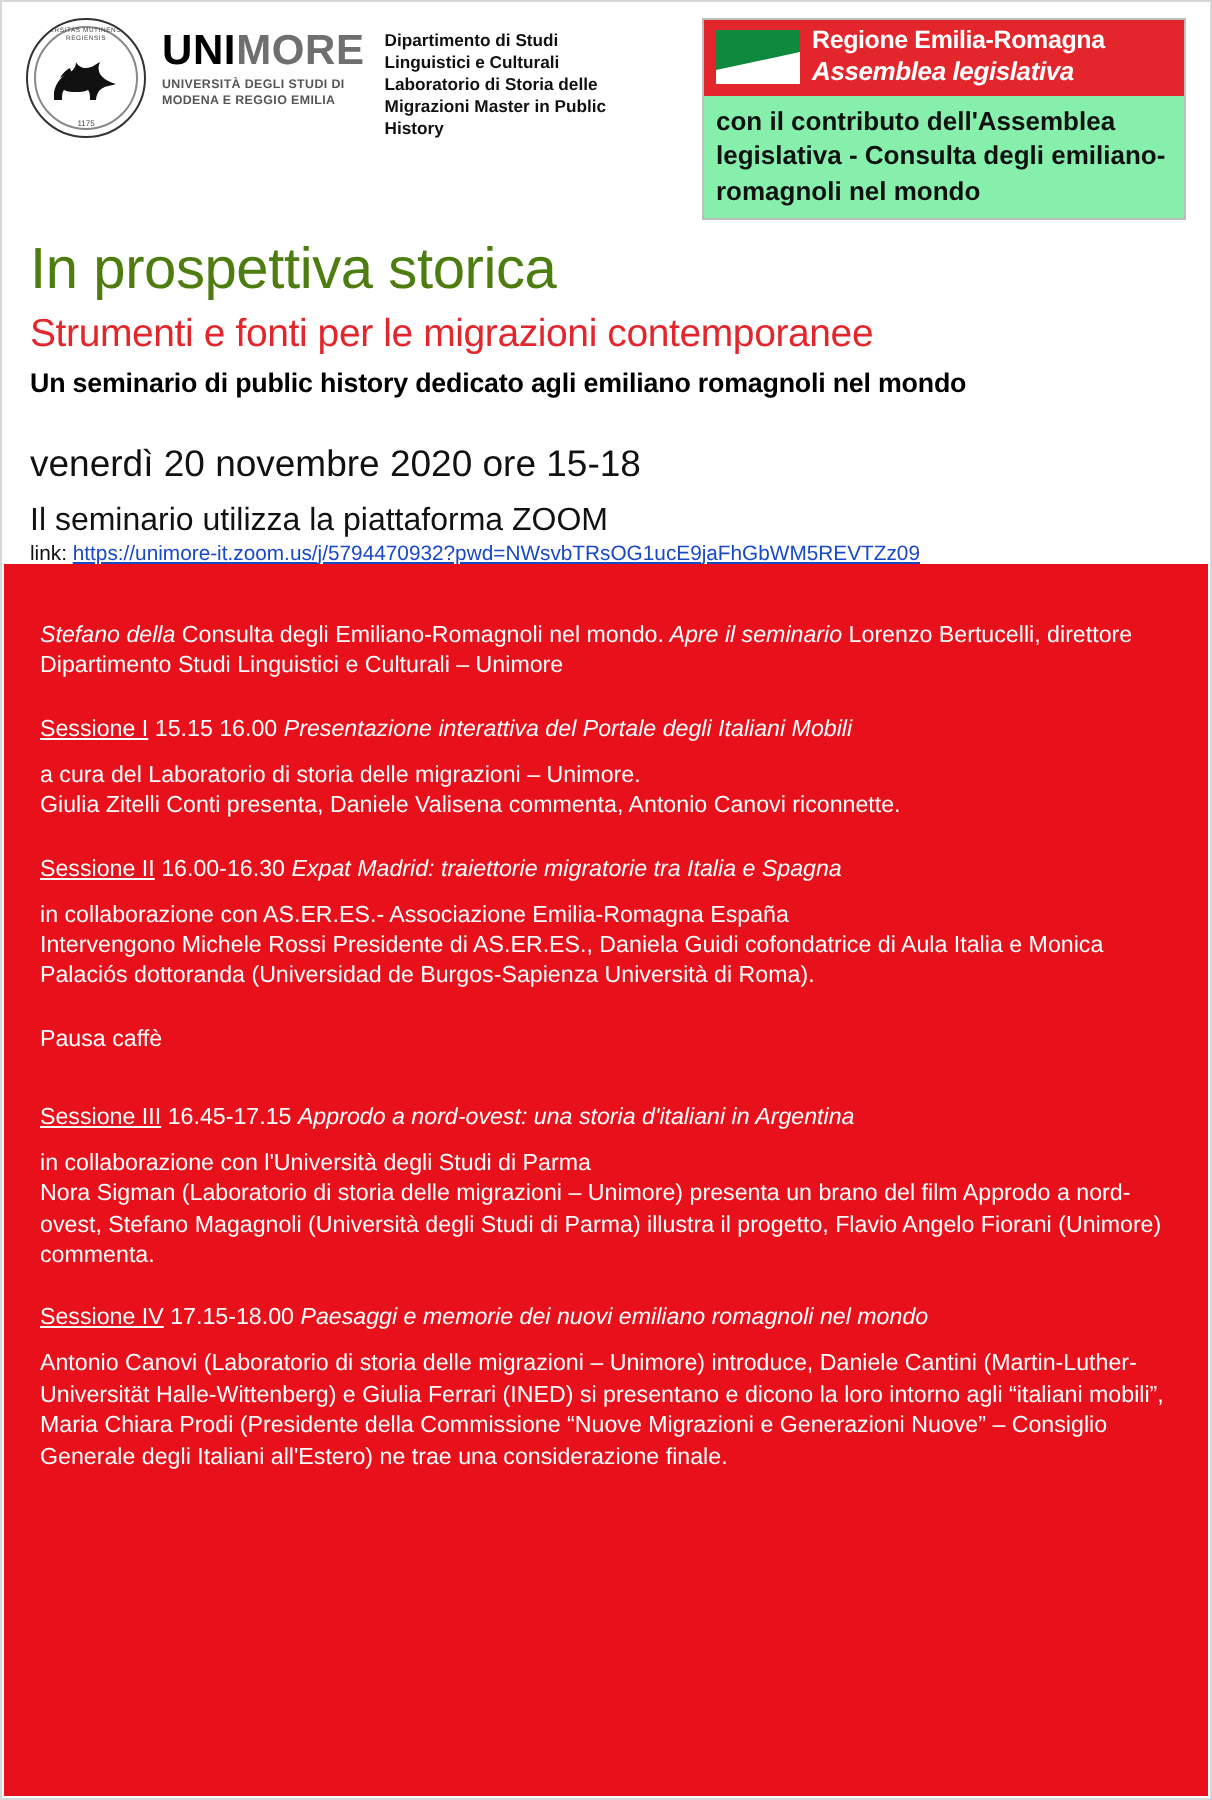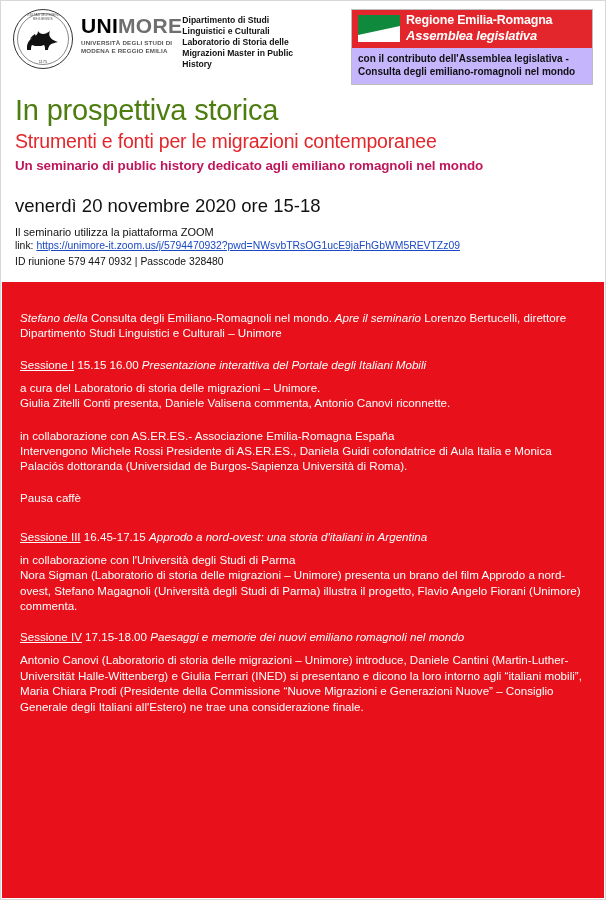--- a/index.html
+++ b/index.html
@@ -19,20 +19,21 @@
     box-sizing: border-box;
     border: 1px solid #d8d8d8;
     overflow: hidden;
   }
 
   
   .header {
     padding: 8px 12px 0 12px;
     display: flex;
     align-items: flex-start;
+    gap: 10px;
   }
   .logo-block {
     display: flex;
     align-items: flex-start;
     gap: 8px;
     flex: 0 0 auto;
   }
   .seal {
     width: 58px;
     height: 58px;
@@ -134,26 +135,26 @@
     letter-spacing: -0.2px;
   }
   .region-names .r2 {
     font-size: 13px;
     font-weight: bold;
     font-style: italic;
     letter-spacing: -0.2px;
     margin-top: 1px;
   }
   .region-bottom {
-    font-size: 10px;
+    font-size: 13px;
     font-weight: bold;
     line-height: 1.35;
     padding: 4px 6px 5px 6px;
     color: #111;
-    background: #c4b5fd;
+    background: #86efac;
   }
 
   
   .title-area {
     padding: 10px 14px 0 14px;
   }
   .main-title {
     font-size: 29px;
     line-height: 1.05;
     color: #4d7c0f;
@@ -162,30 +163,30 @@
   .subtitle-red {
     font-size: 19.5px;
     color: #e3262b;
     margin-top: 5px;
     letter-spacing: -0.2px;
   }
   .subtitle-bold {
     font-size: 13.4px;
     font-weight: bold;
     margin-top: 5px;
-    color: #be185d;
+    color: #000000;
     letter-spacing: -0.1px;
   }
   .date-line {
     font-size: 18.5px;
     margin-top: 22px;
     color: #111;
   }
   .platform-line {
-    font-size: 11px;
+    font-size: 16px;
     margin-top: 9px;
     color: #111;
   }
   .link-line {
     font-size: 10.4px;
     margin-top: 2px;
     color: #111;
   }
   .link-line a {
     color: #1a49c4;
@@ -310,20 +311,25 @@
       <div class="sess-head">
         <span class="label">Sessione I</span>
         <span class="time">15.15 16.00</span>
         <span class="topic">Presentazione interattiva del Portale degli Italiani Mobili</span>
       </div>
       <div class="p">a cura del Laboratorio di storia delle migrazioni – Unimore.</div>
       <div class="p">Giulia Zitelli Conti presenta, Daniele Valisena commenta, Antonio Canovi riconnette.</div>
     </div>
 
     <div class="blk">
+      <div class="sess-head">
+        <span class="label">Sessione II</span>
+        <span class="time">16.00-16.30</span>
+        <span class="topic">Expat Madrid: traiettorie migratorie tra Italia e Spagna</span>
+      </div>
       <div class="p">in collaborazione con AS.ER.ES.- Associazione Emilia-Romagna España</div>
       <div class="p">Intervengono Michele Rossi Presidente di AS.ER.ES., Daniela Guidi cofondatrice di Aula Italia e Monica Palaciós dottoranda (Universidad de Burgos-Sapienza Università di Roma).</div>
     </div>
 
     <div class="pausa">Pausa caffè</div>
 
     <div class="blk">
       <div class="sess-head">
         <span class="label">Sessione III</span>
         <span class="time">16.45-17.15</span>

